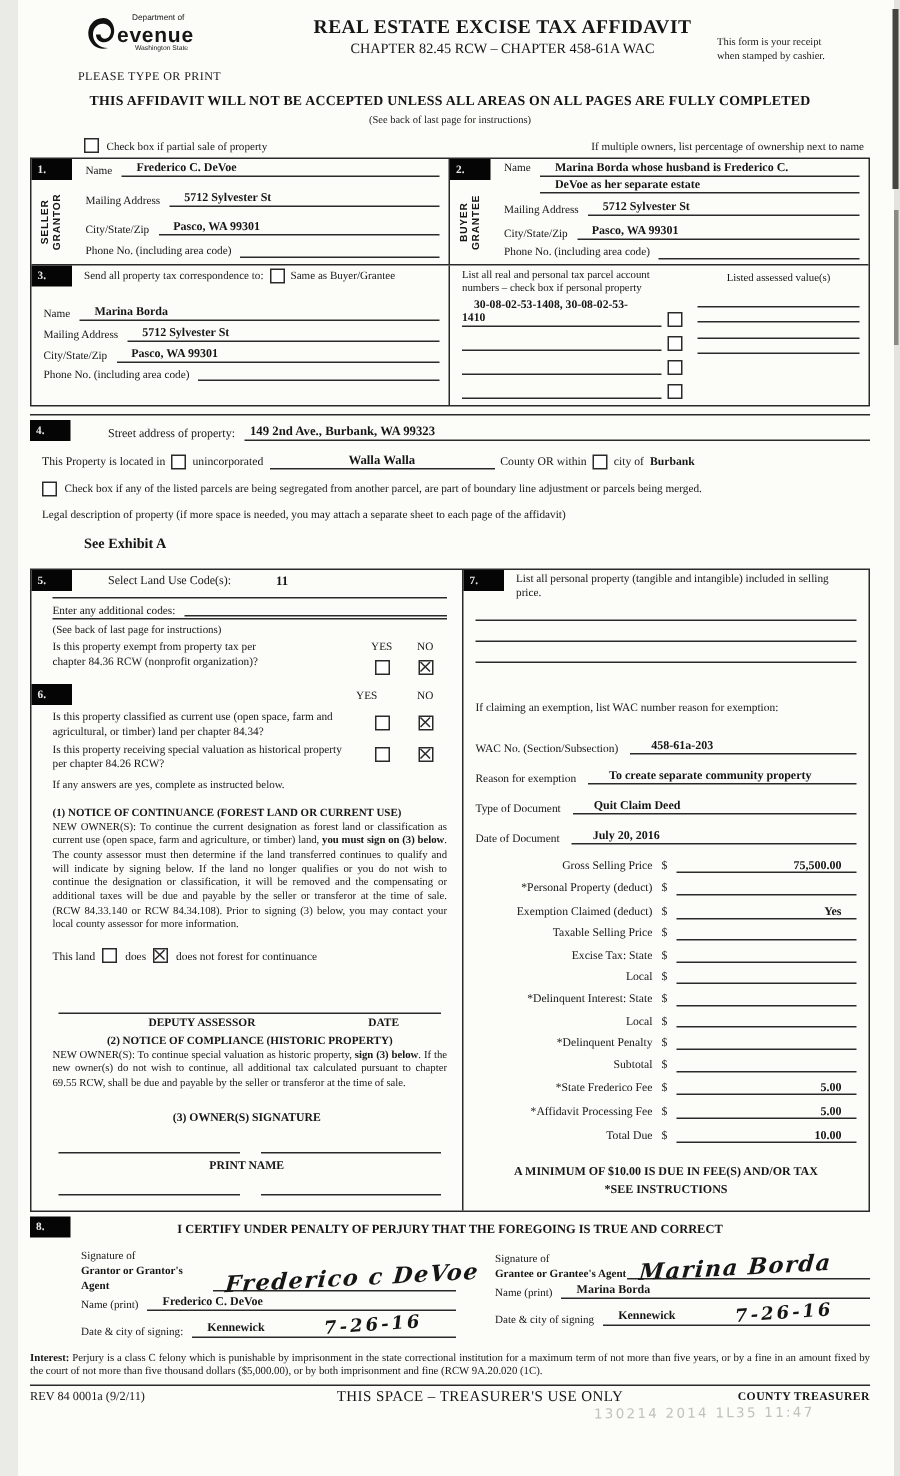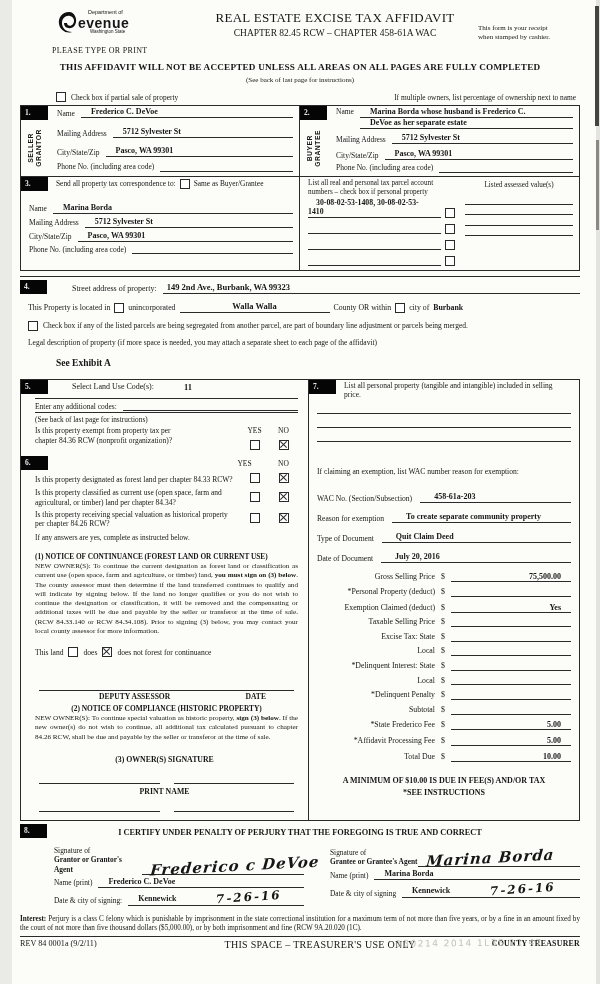--- a/index.html
+++ b/index.html
@@ -16,21 +16,21 @@
   .hdr{display:flex;padding:10px 18px 0 34px;}
   .hdr-left{width:158px;}
   .logo{display:flex;align-items:flex-start;margin-left:22px;}
   .logo-mark{width:26px;height:26px;}
   .logo-text{margin-left:-4px;line-height:1;}
   .logo-top{display:block;font-family:"Liberation Sans",sans-serif;font-size:5.5px;margin-left:10px;}
   .logo-main{display:block;font-family:"Liberation Sans",sans-serif;font-weight:bold;font-size:14px;letter-spacing:0.5px;}
   .logo-sub{display:block;font-family:"Liberation Sans",sans-serif;font-size:4.5px;margin-left:12px;}
   .please{margin:10px 0 0 18px;font-size:8px;letter-spacing:0.3px;}
   .hdr-center{flex:1;text-align:center;}
-  .title{font-size:13px;font-weight:normal;letter-spacing:0.3px;}
+  .title{font-size:13px;font-weight:bold;letter-spacing:0.3px;}
   .subtitle{font-size:9.5px;margin-top:2px;}
   .hdr-right{width:104px;font-size:7px;padding-top:14px;line-height:1.35;}
   .notice{text-align:center;font-weight:bold;font-size:9.2px;margin-top:6px;letter-spacing:0.2px;}
   .seeback{text-align:center;font-size:7px;margin-top:2px;}
   .partialrow{display:flex;justify-content:space-between;margin:8px 24px 0 56px;font-size:7.4px;align-items:center;}
   
   .cb{display:inline-block;width:8px;height:8px;border:1px solid #2a2a2a;position:relative;background:#fff;
       vertical-align:-1px;flex:none;}
   .cb.checked::before,.cb.checked::after{content:"";position:absolute;left:-1px;top:3px;width:9px;height:1px;background:#2a2a2a;}
   .cb.checked::before{transform:rotate(45deg);}
@@ -370,25 +370,20 @@
           <span class="cell cbc"><span class="cb checked"></span></span>
         </div>
       </div>
       <div class="s6head">
         <span class="numbox">6.</span>
         <span class="spacer"></span>
         <span class="cell">YES</span>
         <span class="cell">NO</span>
       </div>
       <div class="qrow">
-        <div class="qtext" style="flex:1;">Is this property designated as forest land per chapter 84.33 RCW?</div>
-        <span class="cbcell"><span class="cb"></span></span>
-        <span class="cbcell"><span class="cb checked"></span></span>
-      </div>
-      <div class="qrow">
         <div class="qtext" style="flex:1;">Is this property classified as current use (open space, farm and agricultural, or timber) land per chapter 84.34?</div>
         <span class="cbcell"><span class="cb"></span></span>
         <span class="cbcell"><span class="cb checked"></span></span>
       </div>
       <div class="qrow">
         <div class="qtext" style="flex:1;">Is this property receiving special valuation as historical property per chapter 84.26 RCW?</div>
         <span class="cbcell"><span class="cb"></span></span>
         <span class="cbcell"><span class="cb checked"></span></span>
       </div>
       <div class="smalltext" style="margin-top:4px;">If any answers are yes, complete as instructed below.</div>
@@ -403,21 +398,21 @@
         <span class="cb checked"></span>
         <span>does not forest for continuance</span>
       </div>
 
       <div class="assessorline"></div>
       <div class="assessorlabels">
         <span class="d1">DEPUTY ASSESSOR</span>
         <span class="d2">DATE</span>
       </div>
       <div class="n2title">(2) NOTICE OF COMPLIANCE (HISTORIC PROPERTY)</div>
-      <div class="body-just"><span>NEW OWNER(S):  To continue special valuation as historic property, </span><span class="b">sign (3) below</span><span>.  If the new owner(s) do not wish to continue, all additional tax calculated pursuant to chapter 84.26 RCW, shall be due and payable by the seller or transferor at the time of sale.</span></div>
+      <div class="body-just"><span>NEW OWNER(S):  To continue special valuation as historic property, </span><span class="b">sign (3) below</span><span>.  If the new owner(s) do not wish to continue, all additional tax calculated pursuant to chapter 69.55 RCW, shall be due and payable by the seller or transferor at the time of sale.</span></div>
 
       <div class="ownersig">(3)  OWNER(S) SIGNATURE</div>
       <div class="dblline">
         <span class="fill"></span>
         <span class="fill"></span>
       </div>
       <div class="printname">PRINT NAME</div>
       <div class="dblline" style="margin-top:14px;">
         <span class="fill"></span>
         <span class="fill"></span>

